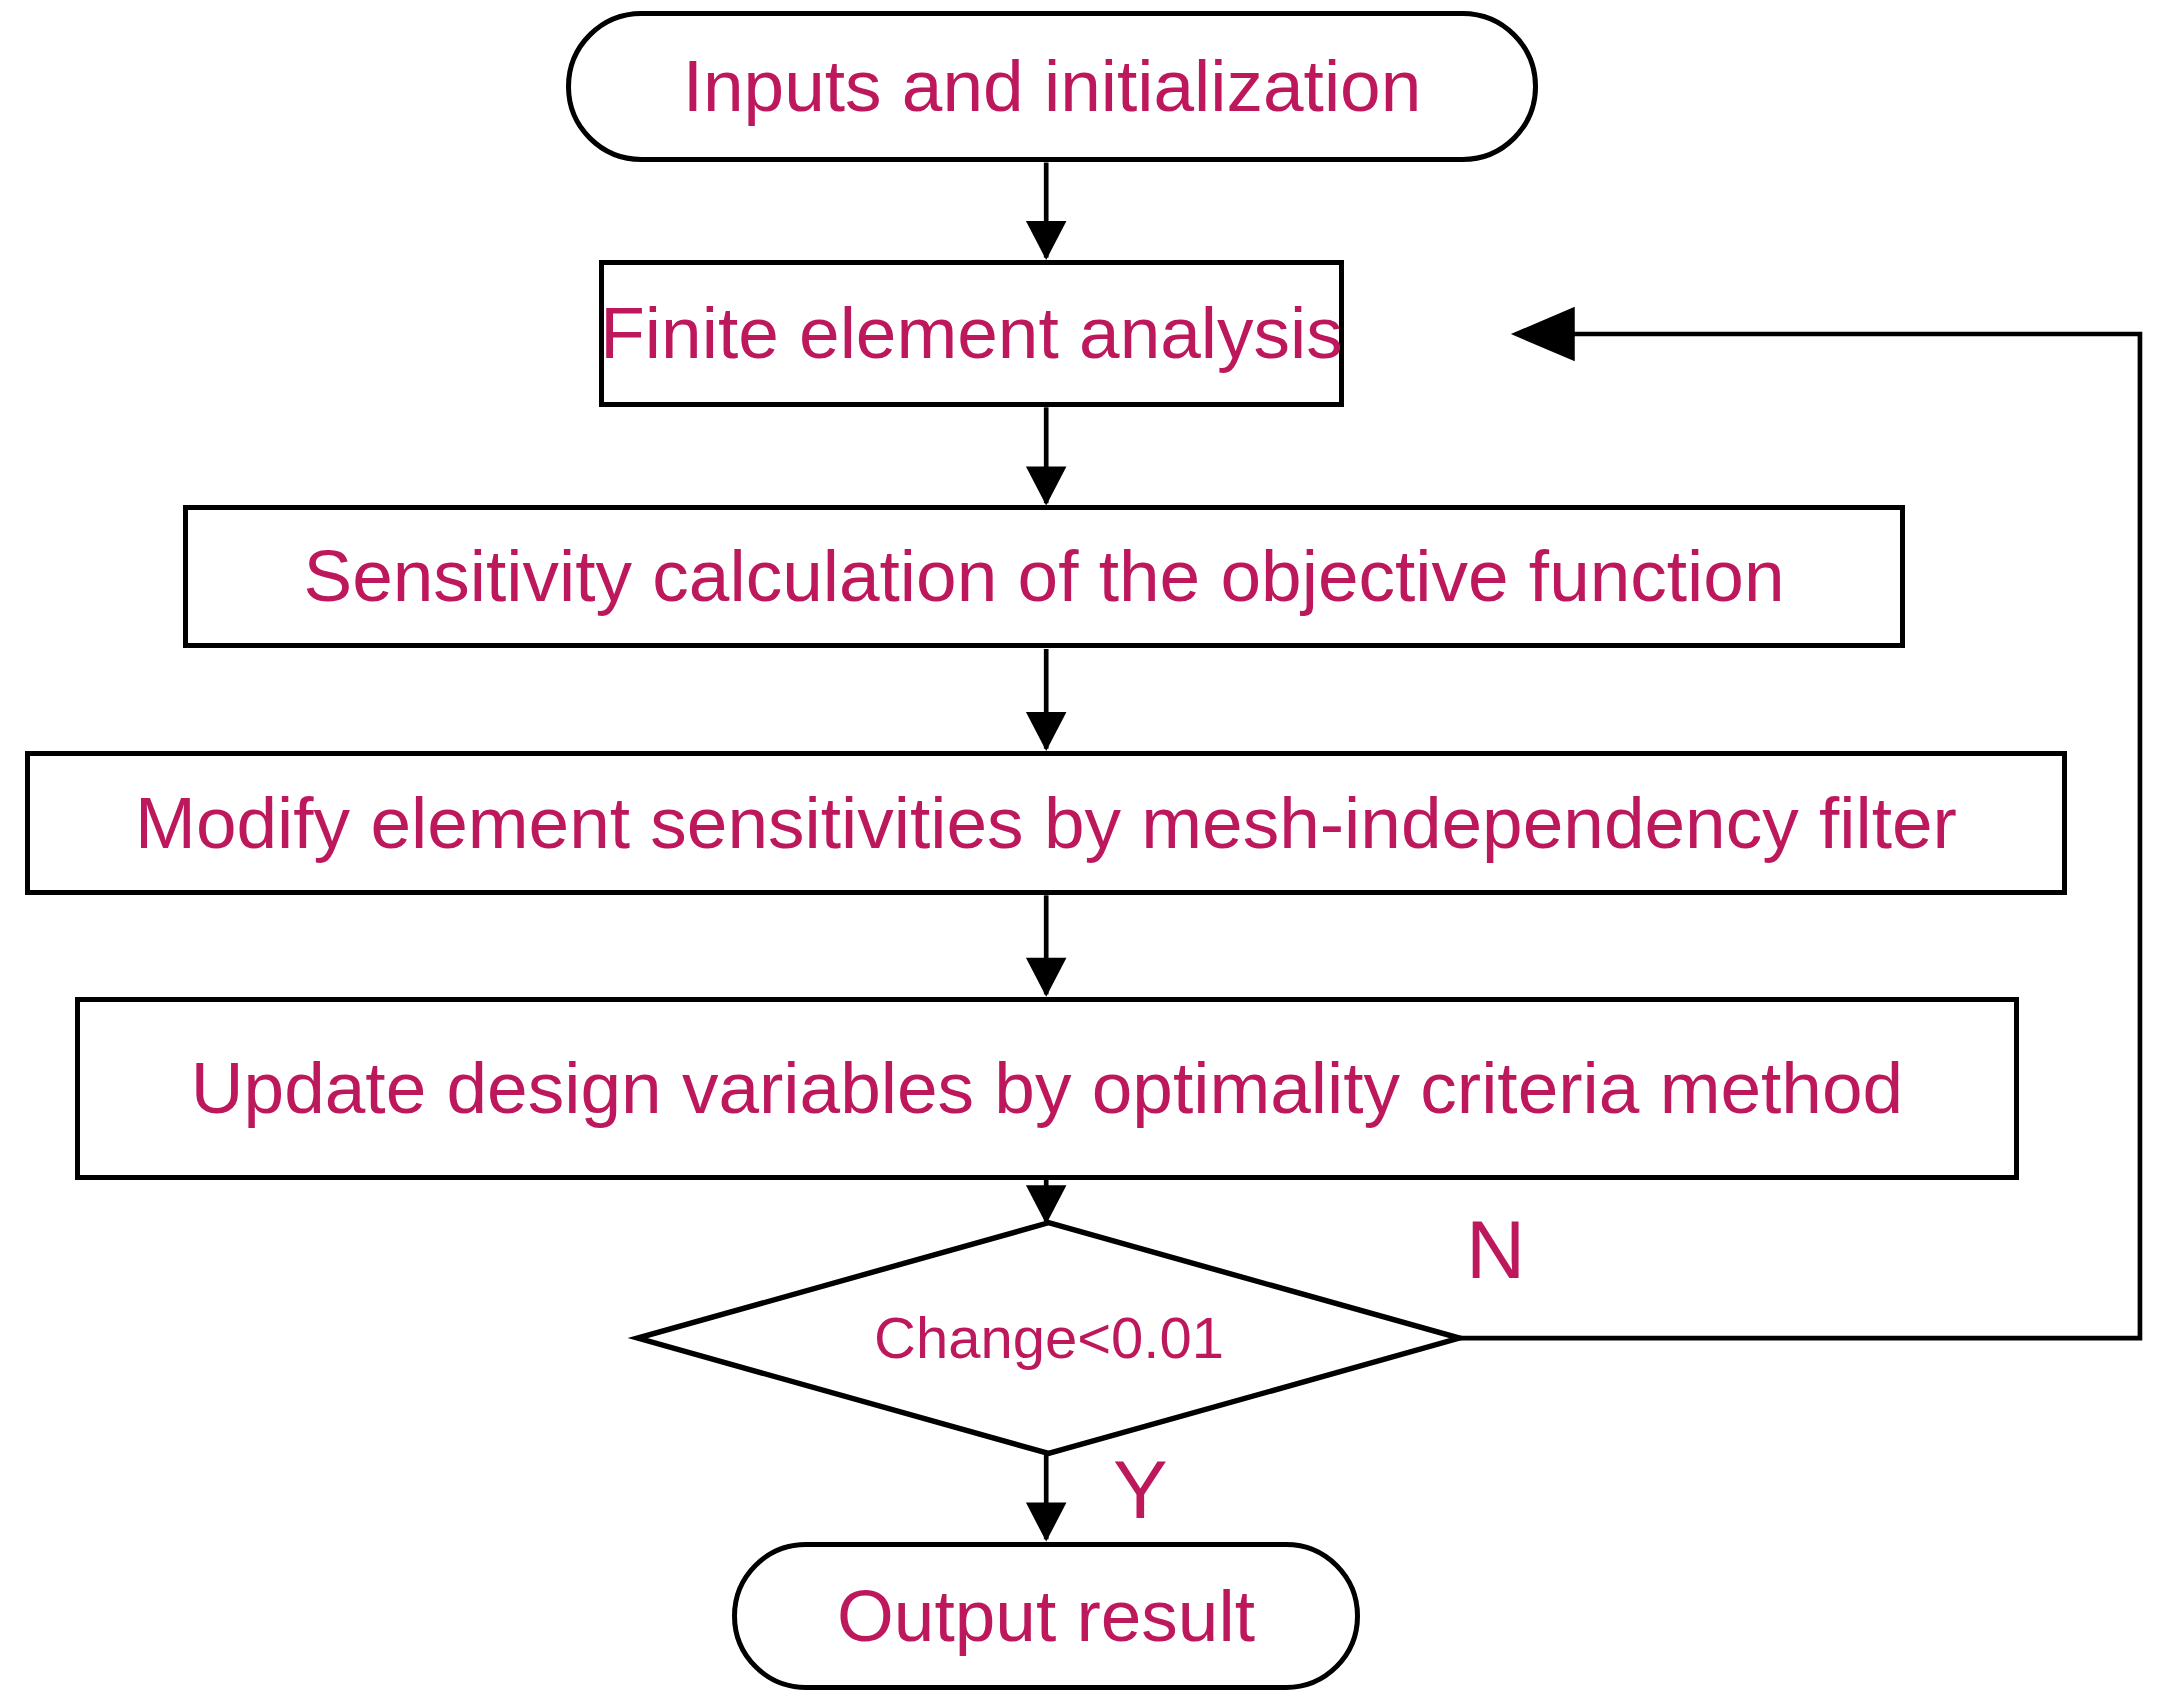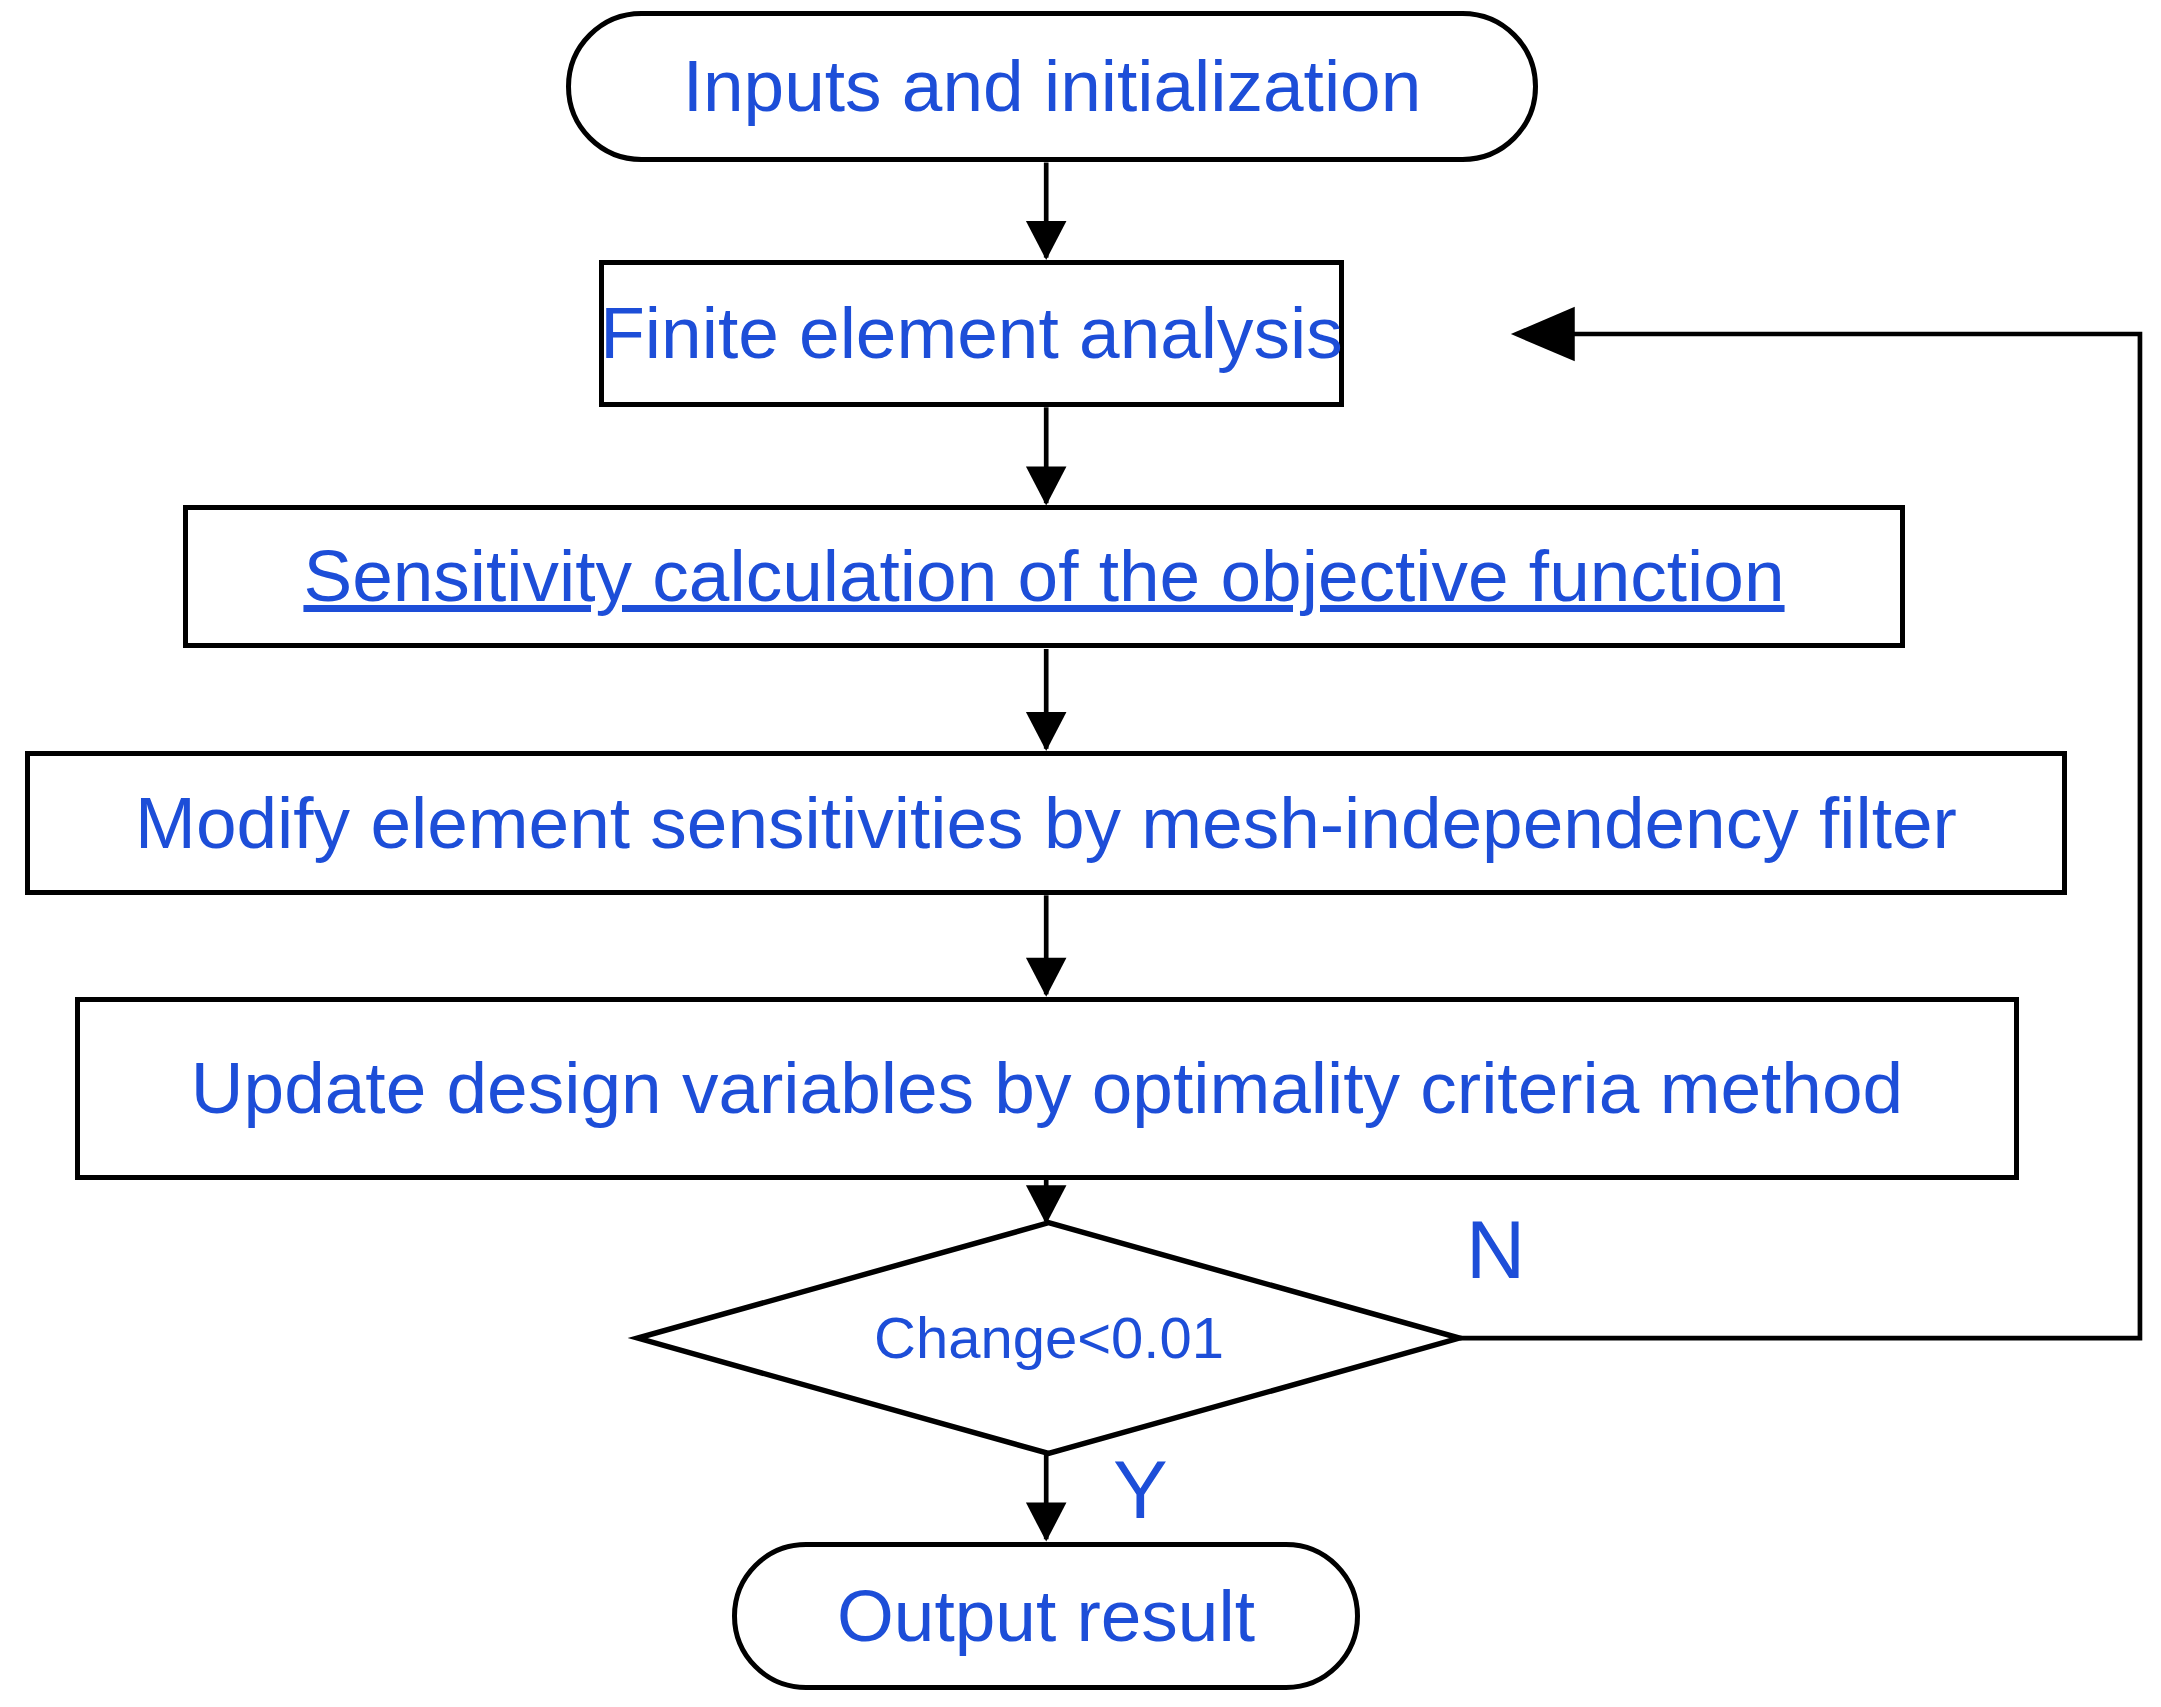--- a/index.html
+++ b/index.html
@@ -6,21 +6,21 @@
     margin: 0;
     padding: 0;
     background: #ffffff;
   }
   .canvas {
     position: relative;
     width: 2161px;
     height: 1708px;
     background: #ffffff;
     font-family: "Liberation Sans", sans-serif;
-    color: #1d4ed8;
+    color: #be185d;
   }
   .connectors {
     position: absolute;
     left: 0;
     top: 0;
     width: 2161px;
     height: 1708px;
   }
   .node {
     position: absolute;
@@ -48,21 +48,21 @@
     background: transparent;
   }
   .branch-label {
     position: absolute;
     font-size: 82px;
     line-height: 1;
   }
   
   #n-start   { left: 566px;  top: 11px;   width: 972px; height: 151px; }
   #n-fea     { left: 599px;  top: 260px;  width: 745px; height: 147px; }
-  #n-sens    { left: 183px;  top: 505px;  width: 1722px; height: 143px; text-decoration: underline; }
+  #n-sens    { left: 183px;  top: 505px;  width: 1722px; height: 143px; }
   #n-filter  { left: 25px;   top: 751px;  width: 2042px; height: 144px; }
   #n-update  { left: 75px;   top: 997px; width: 1944px; height: 183px; }
   #n-output  { left: 732px;  top: 1542px; width: 628px;  height: 148px; }
   #n-decision-text { left: 659px; top: 1299px; width: 780px; height: 78px; }
   #lbl-n { left: 1466px; top: 1209px; }
   #lbl-y { left: 1113px; top: 1449px; }
 </style>
 </head>
 <body>
 

